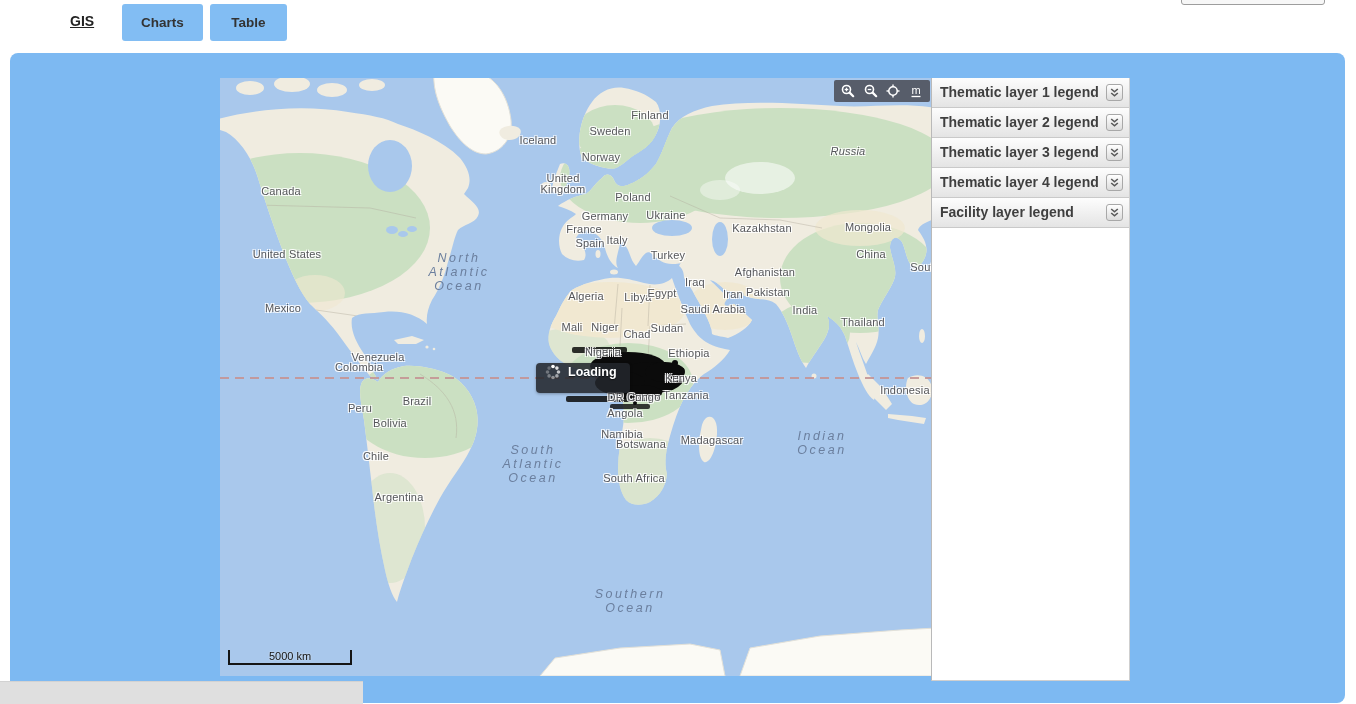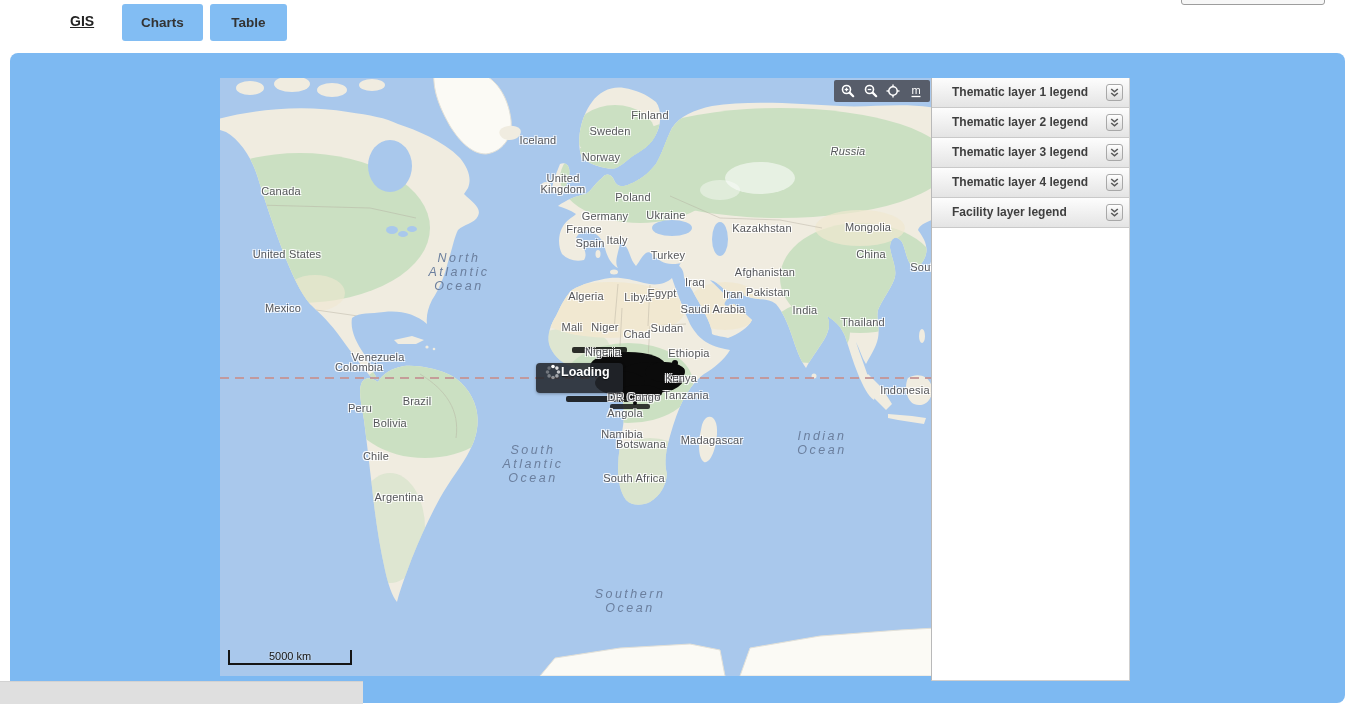--- a/index.html
+++ b/index.html
@@ -47,37 +47,37 @@
     text-align:center;line-height:14px;pointer-events:none;}
 
   .map-controls{position:absolute;right:1px;top:2px;height:22px;width:96px;
     background:rgba(66,66,74,.8);border-radius:2px;display:flex;align-items:center;
     justify-content:space-around;padding:0 3px;}
   .ctrl{width:18px;height:18px;display:flex;align-items:center;justify-content:center;
     cursor:pointer;}
 
   .loading-box{position:absolute;left:316px;top:285px;height:30px;
     background:rgba(35,38,44,.87);border-radius:4px;display:flex;align-items:center;
-    padding:0 13px 12px 9px;box-shadow:0 1px 3px rgba(0,0,0,.3);}
+    gap:7px;padding:0 13px 12px 9px;box-shadow:0 1px 3px rgba(0,0,0,.3);}
   .loading-box span{color:#fff;font-size:12.5px;font-weight:bold;
     text-shadow:0 1px 1px rgba(0,0,0,.6);}
 
   .scalebar{position:absolute;left:8px;top:572px;width:124px;height:15px;
     border:2px solid #151515;border-top:none;}
   .scalebar span{position:absolute;left:50%;bottom:1px;transform:translateX(-50%);
     font-size:11px;color:#111;white-space:nowrap;
     text-shadow:0 0 2px rgba(255,255,255,.8);}
 
   
   .legend-panel{position:absolute;left:921px;top:25px;width:199px;height:603px;
     background:#fff;border-left:1px solid #b9b9b9;border-right:1px solid #cfcfcf;
     border-bottom:1px solid #cfcfcf;}
   .legend-header{position:relative;height:30px;line-height:29px;
     background:linear-gradient(#fdfdfd,#e4e4e4);border-bottom:1px solid #c9c9c9;
-    font-size:12px;font-weight:bold;color:#3f3f3f;padding-left:20px;cursor:pointer;}
+    font-size:14px;font-weight:bold;color:#3f3f3f;padding-left:8px;cursor:pointer;}
   .collapse-btn{position:absolute;right:6px;top:6px;width:17px;height:17px;
     border:1px solid #a8a8a8;border-radius:3px;background:linear-gradient(#fff,#dcdcdc);
     display:flex;align-items:center;justify-content:center;cursor:pointer;}
 
   
   .hscroll{position:absolute;left:0;top:681px;width:363px;height:23px;
     background:var(--scroll-gray);border-top:1px solid #d2d2d2;cursor:pointer;}
 </style>
 </head>
 <body>

